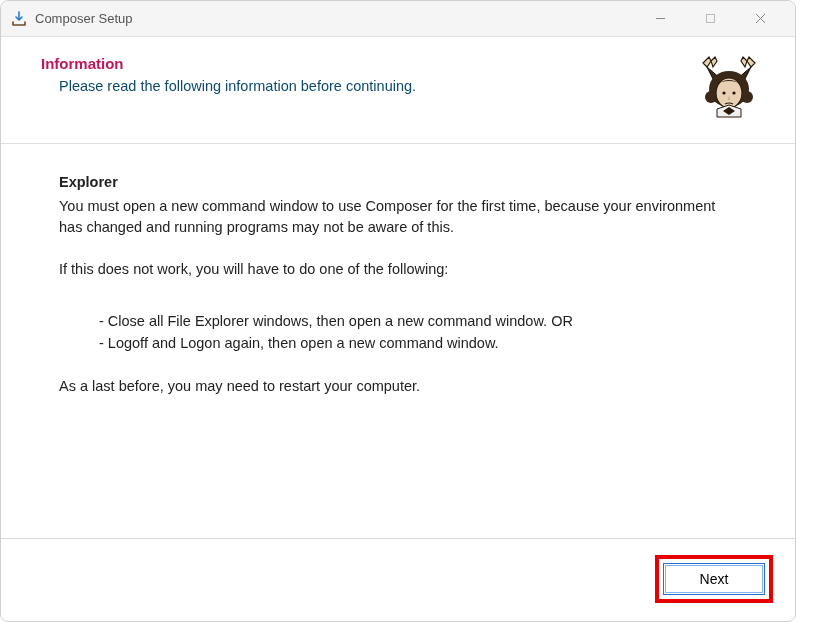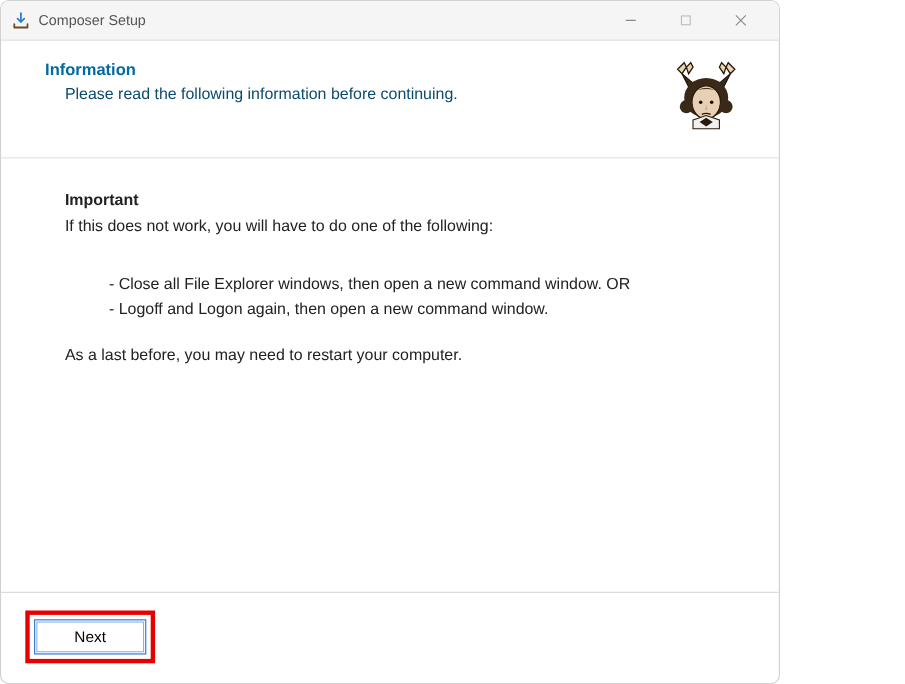--- a/index.html
+++ b/index.html
@@ -5,21 +5,21 @@
     * { margin: 0; padding: 0; box-sizing: border-box; }
     body {
       font-family: "Segoe UI", Tahoma, sans-serif;
       background: #fff;
       width: 823px;
       height: 622px;
       overflow: hidden;
       position: relative;
     }
     .window {
-      width: 709px;
+      width: 796px;
       height: 622px;
       border: 1px solid #d0d0d0;
       background: #fff;
       display: flex;
       flex-direction: column;
       border-radius: 8px;
       overflow: hidden;
     }
     .titlebar {
       height: 36px;
@@ -55,21 +55,21 @@
       padding: 18px 30px 16px 40px;
       display: flex;
       align-items: flex-start;
       border-bottom: 1px solid #e0e0e0;
       min-height: 92px;
     }
     .header-text { flex: 1; }
     .header-title {
       font-weight: bold;
       font-size: 15px;
-      color: #0369a1;
+      color: #be185d;
       margin-bottom: 6px;
     }
     .header-subtitle {
       font-size: 14.5px;
       color: #0c4a6e;
       padding-left: 18px;
     }
     .header-logo {
       width: 72px;
       height: 72px;
@@ -89,21 +89,21 @@
       margin-bottom: 4px;
     }
     .para { margin-bottom: 22px; }
     .para.tight { margin-bottom: 32px; }
     .bullets { padding-left: 40px; margin-bottom: 22px; }
     .bullets .line { margin-bottom: 2px; }
     .footer {
       border-top: 1px solid #d8d8d8;
       padding: 16px 22px 18px 22px;
       display: flex;
-      justify-content: flex-start;
+      justify-content: flex-end;
     }
     .highlight-box {
       border: 4px solid #e70000;
       padding: 4px;
       display: inline-block;
     }
     .next-btn {
       width: 102px;
       height: 32px;
       background: #fff;
@@ -176,21 +176,22 @@
         <path d="M24 54 L36 50 L48 54 L48 62 L24 62 Z" fill="#f0f0f0" stroke="#2a1a0a" stroke-width="1"></path>
         <path d="M30 56 L36 52 L42 56 L36 60 Z" fill="#2a1a0a"></path>
 
         <circle cx="18" cy="42" r="6" fill="#3a2818"></circle>
         <circle cx="54" cy="42" r="6" fill="#3a2818"></circle>
       </svg>
     </div>
   </div>
 
   <div class="content">
-    <div class="important-title">Important</div>
+    <div class="important-title">Explorer</div>
+    <div class="para">You must open a new command window to use Composer for the first time, because your environment has changed and running programs may not be aware of this.</div>
     <div class="para tight">If this does not work, you will have to do one of the following:</div>
     <div class="bullets">
       <div class="line">- Close all File Explorer windows, then open a new command window. OR</div>
       <div class="line">- Logoff and Logon again, then open a new command window.</div>
     </div>
     <div class="para">As a last before, you may need to restart your computer.</div>
   </div>
 
   <div class="footer">
     <span class="highlight-box">

